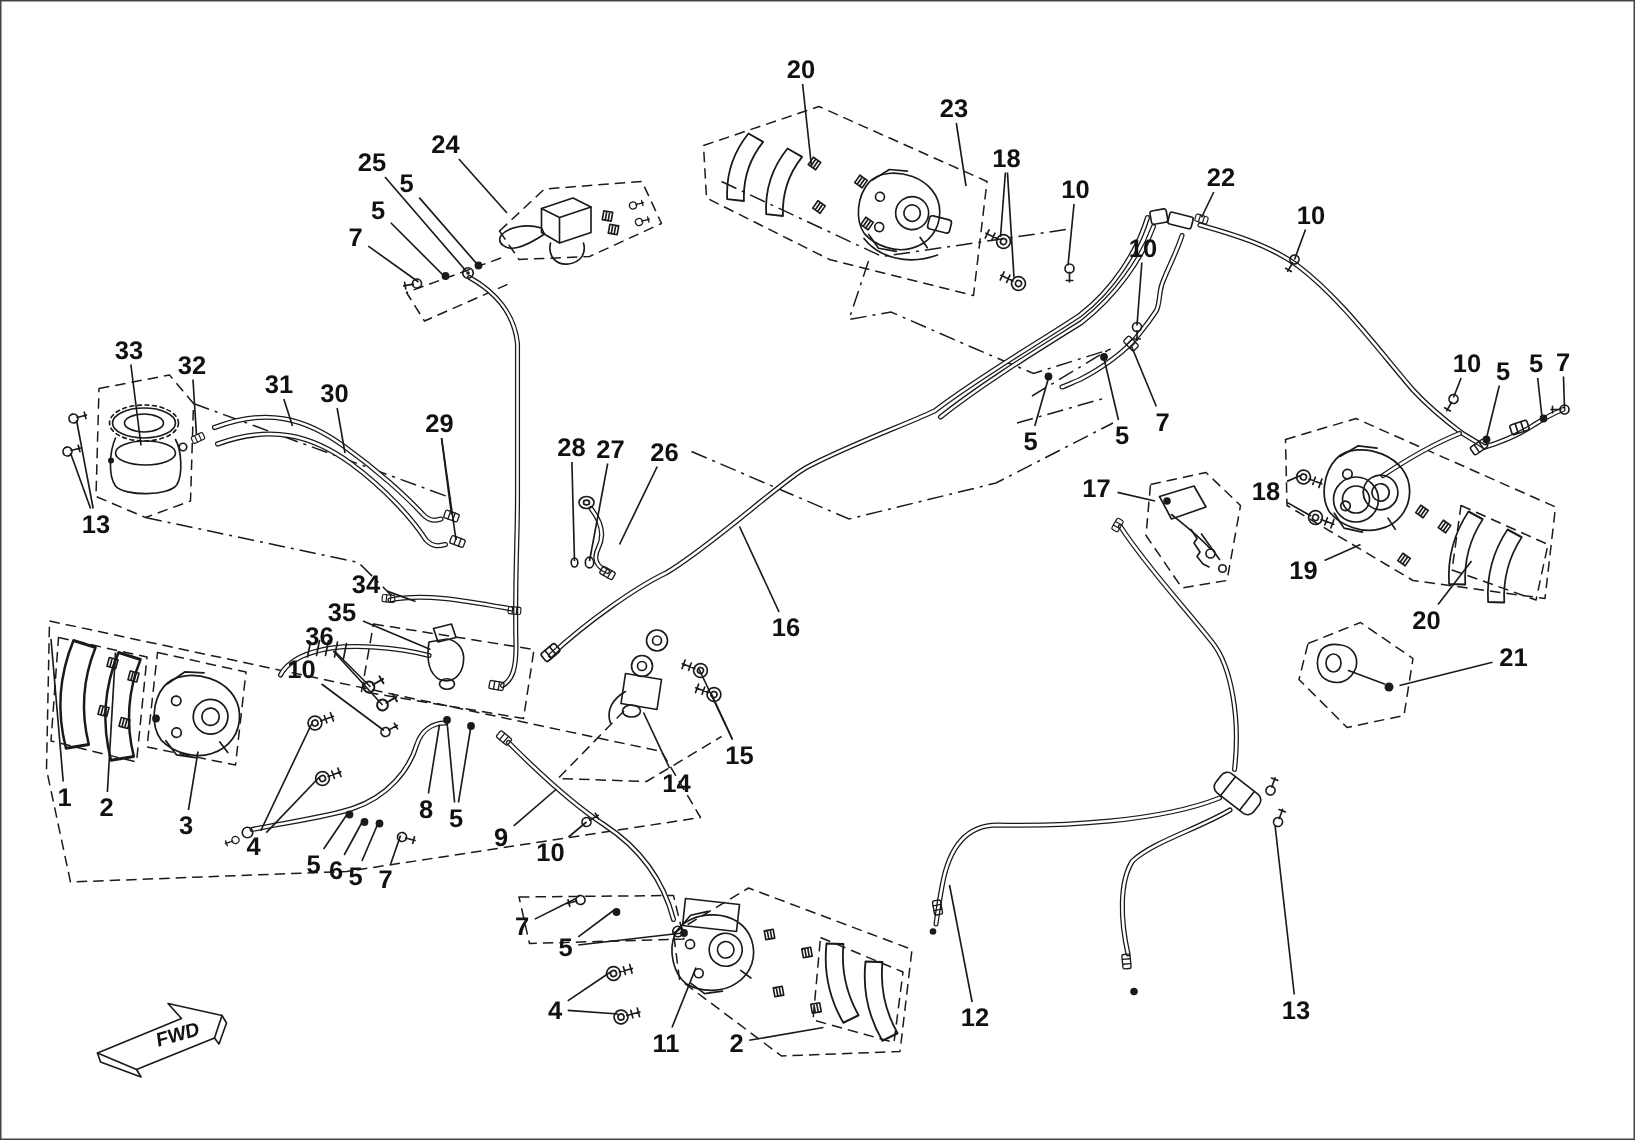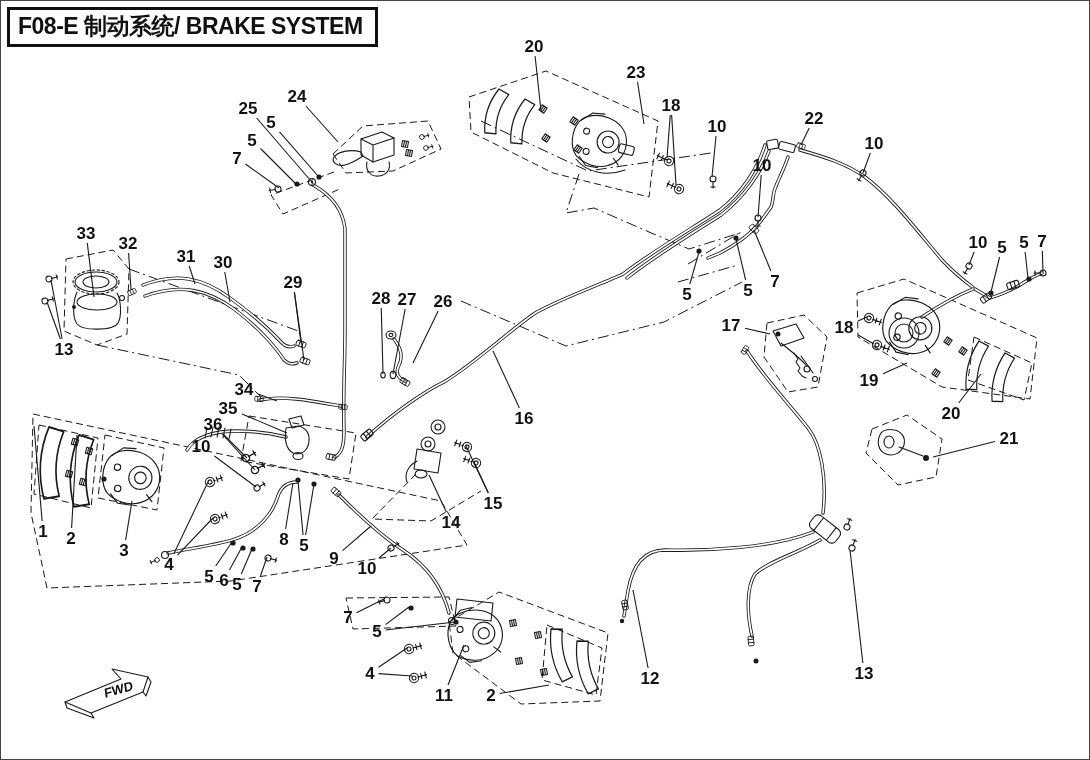--- a/index.html
+++ b/index.html
@@ -24,21 +24,20 @@
   .tube     { stroke:var(--ink); stroke-width:3.4; fill:none; stroke-linecap:round; }
   .tubecore { stroke:#fff;       stroke-width:1.7; fill:none; stroke-linecap:round; }
   .callout  { font-size:17px; font-weight:bold; fill:#111; text-anchor:middle; }
   .leader   { stroke:var(--ink); stroke-width:1.1; }
   .fwdtxt   { font-size:13px; font-weight:bold; fill:#111; }
 </style>
 </head>
 <body>
 
 <div class="stage">
-  <div class="titlebox">F08-E 制动系统/ BRAKE SYSTEM</div>
 
   <svg id="art" width="1090" height="760" viewBox="0 0 1090 760">
     <defs>
 
       <path id="p3031a" d="M142,284 C176,271 202,277 229,297 C250,312 270,330 281,342 C286,347 290,346 293,345"></path>
       <path id="p3031b" d="M144,295 C180,282 207,289 233,308 C256,325 274,345 283,359 C288,364 292,363 296,362"></path>
       <path id="p25" d="M312,184 C330,194 342,209 344,228 L344,330 C344,360 342,390 343,430 C343,444 341,452 334,456"></path>
       <path id="p34" d="M259,399 C282,394 312,400 340,405"></path>
       <path id="p16" d="M366,436 C392,412 424,390 443,381 C472,364 520,320 536,311 C564,296 603,282 622,273 C652,250 692,227 719,209 C741,192 757,167 764,144"></path>
       <path id="p16b" d="M626,277 C655,254 693,231 720,214 C743,196 760,172 768,150"></path>

